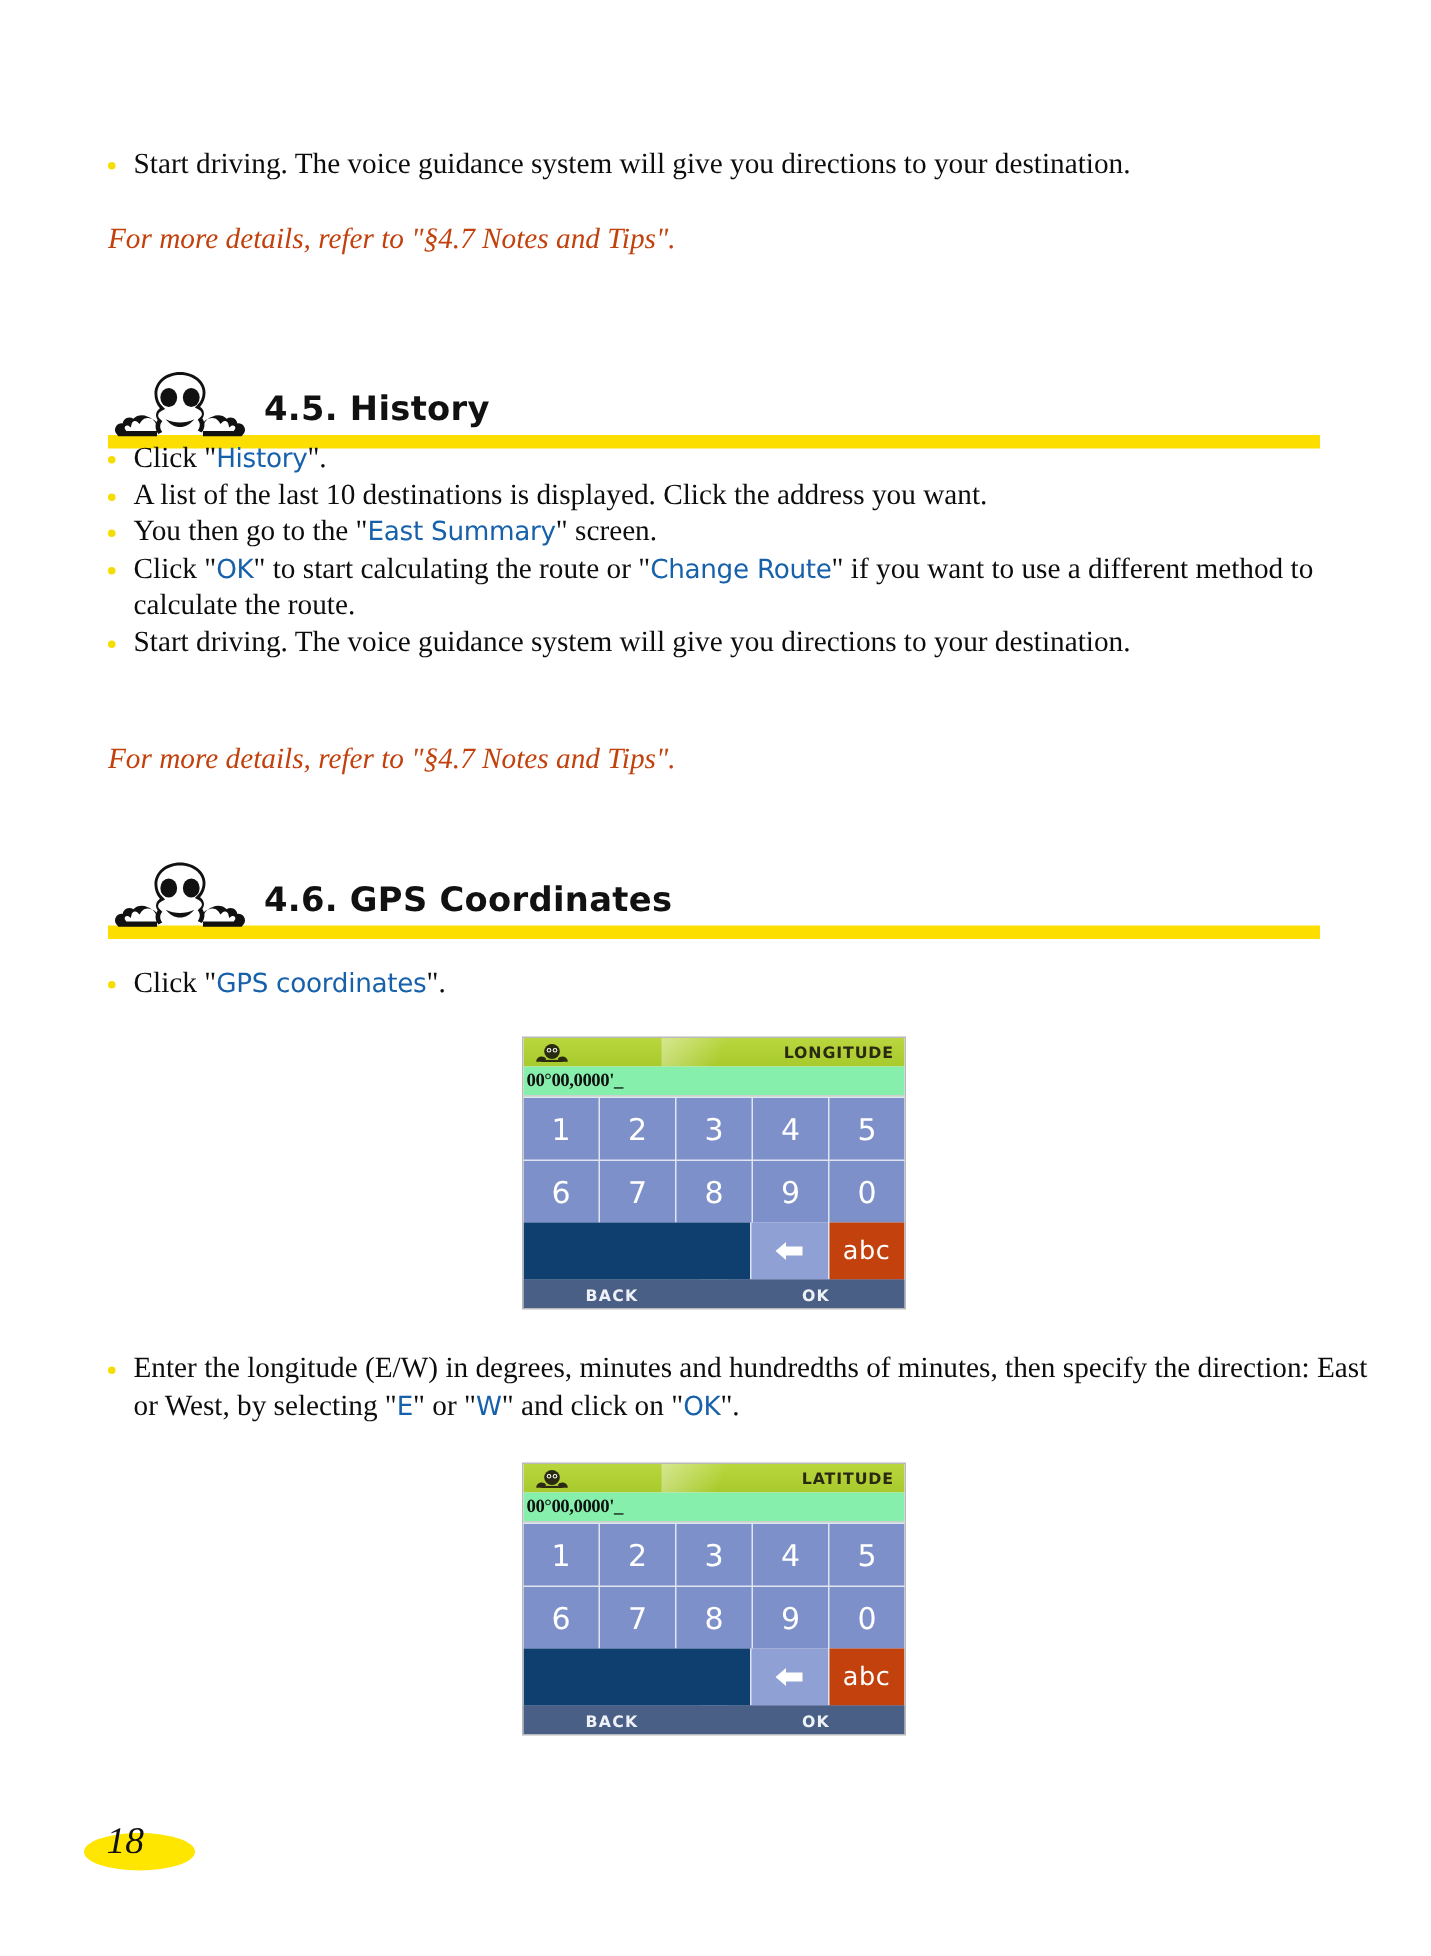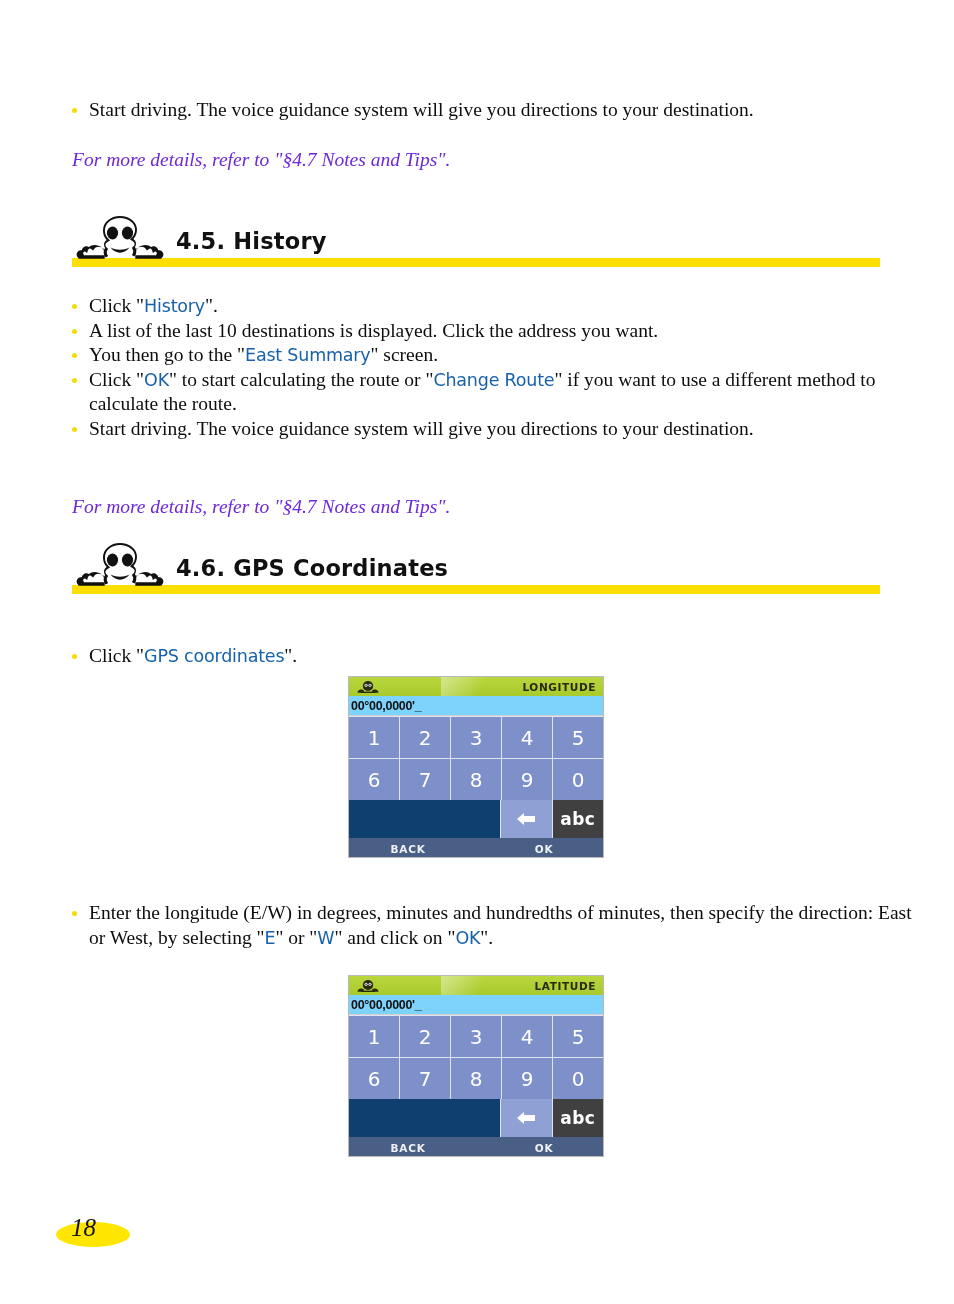--- a/index.html
+++ b/index.html
@@ -30,33 +30,33 @@
     width: 5px;
     height: 5px;
     border-radius: 50%;
     background: #f5dd00;
   }
   .note {
     font-family: "Liberation Serif", serif;
     font-style: italic;
     font-size: 19.5px;
     line-height: 24px;
-    color: #6d28d9;
+    color: #c2410c;
   }
 
   .kw {
     font-family: "DejaVu Sans", sans-serif;
     font-weight: normal;
     font-size: 17.5px;
     color: #1761ab;
     letter-spacing: -0.2px;
   }
 
   
-  .section { position: absolute; left: 0; width: 864px; height: 60px; }
+  .section { position: absolute; left: 0; width: 864px; height: 60px; margin-top: 32px; }
   .section .bar {
     position: absolute;
     left: 72px;
     top: 38px;
     width: 808px;
     height: 9px;
     background: #fcdf00;
   }
   .section .bib {
     position: absolute;
@@ -110,26 +110,26 @@
   }
   .dev-title-text {
     font-size: 10.5px;
     font-weight: bold;
     color: #2a2a12;
     letter-spacing: 0.6px;
     position: relative;
   }
   .dev-input {
     height: 20px;
-    background: #7dd3fc;
+    background: #86efac;
     border-bottom: 1px solid #cfcfcf;
     display: flex;
     align-items: center;
     padding-left: 2px;
-    font-family: Liberation Sans, sans-serif;
+    font-family: Liberation Serif, serif;
     font-size: 12.5px;
     font-weight: bold;
     color: #101010;
     letter-spacing: -0.3px;
     position: relative;
   }
   .keypad {
     display: grid;
     grid-template-columns: repeat(5, 1fr);
     grid-template-rows: 41px 41px;
@@ -153,26 +153,25 @@
     height: 38px;
     gap: 1px;
     background: #dfe4f2;
   }
   .act-blank { background: #0f3f6e; }
   .act-back {
     background: #8fa0d4;
     display: flex; align-items: center; justify-content: center;
   }
   .act-abc {
-    background: #404040;
+    background: #c2410c;
     color: #ffffff;
     display: flex; align-items: center; justify-content: center;
     font-size: 17px;
     letter-spacing: 0.4px;
-    font-weight: bold;
   }
   .footerbar {
     display: grid;
     grid-template-columns: 1fr 1fr;
     height: 22px;
     background: #4a5f86;
     gap: 18px;
   }
   .foot-btn {
     background: #4a5f86;
@@ -282,21 +281,21 @@
     <div class="title">4.6. GPS Coordinates</div>
   </div>
 
   <div style="position:absolute; left:60px; top:644px; width:860px;">
     <div class="bullet-item">
       <span class="dot"></span>
       <span>Click "</span><span class="kw">GPS coordinates</span><span>".</span>
     </div>
   </div>
 
-  <div class="device" style="left:348px; top:676px;">
+  <div class="device" style="left:348px; top:691px;">
     <div class="dev-titlebar">
       <div class="sheen"></div>
       <svg class="dev-bib" viewBox="0 0 24 14">
         <g fill="#2a2a12">
           <ellipse cx="12" cy="6" rx="5.2" ry="5"></ellipse>
           <circle cx="10" cy="5.2" r="1.5" fill="#ffffff"></circle>
           <circle cx="14" cy="5.2" r="1.5" fill="#ffffff"></circle>
           <circle cx="10" cy="5.2" r="0.8"></circle>
           <circle cx="14" cy="5.2" r="0.8"></circle>
           <path d="M1.5 12.8c0-2 1.6-3.4 3.6-3.4 1.2 0 2.2.5 2.9 1.3l-.6 2.1z"></path>

